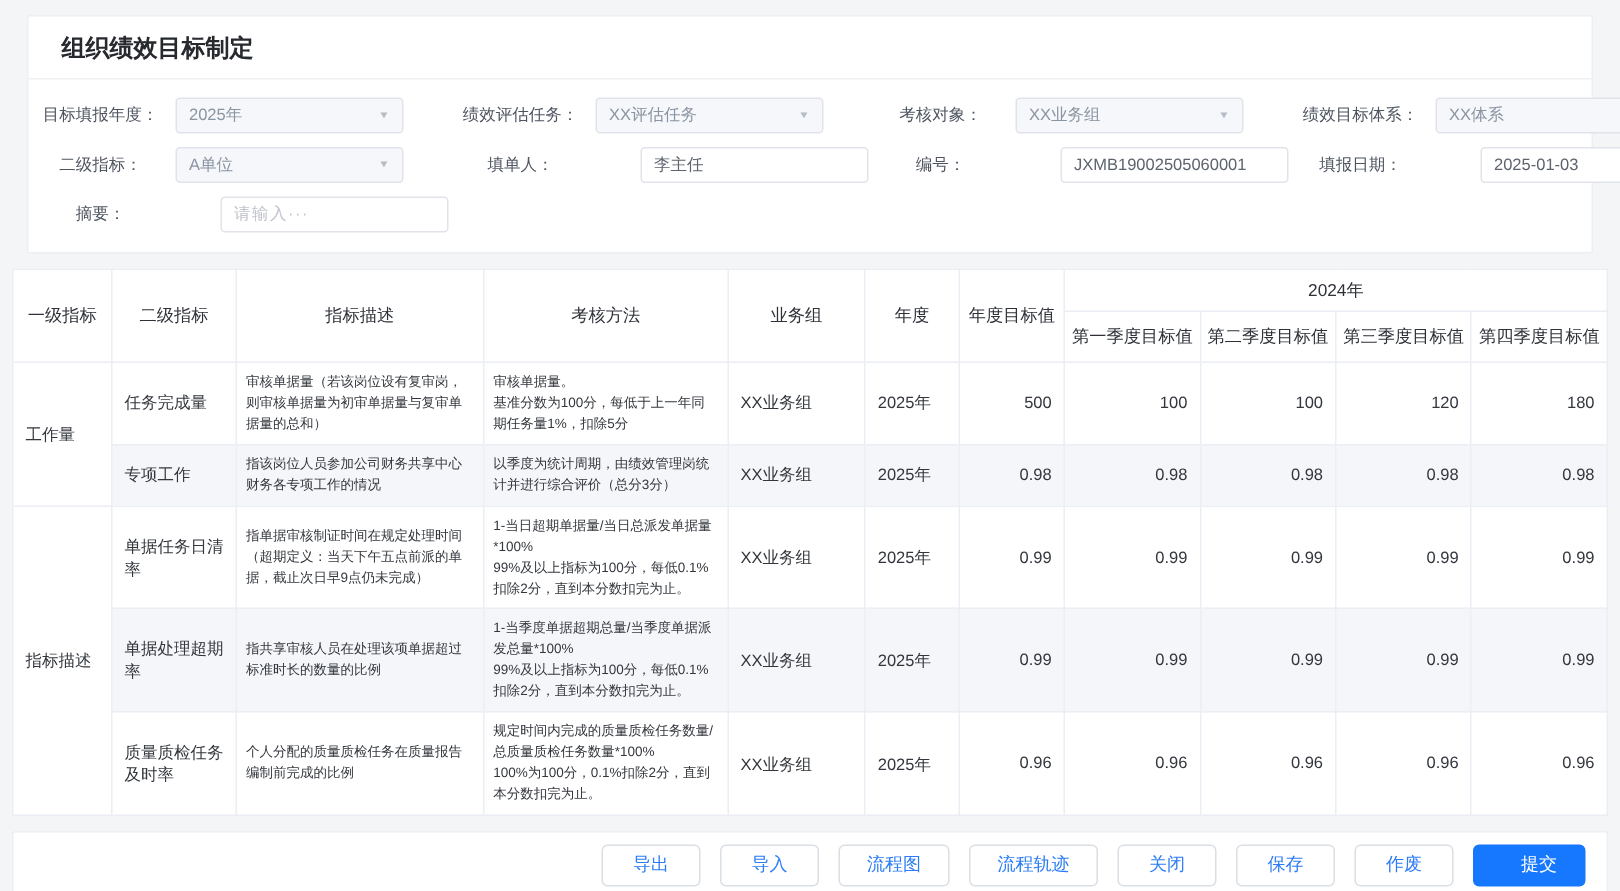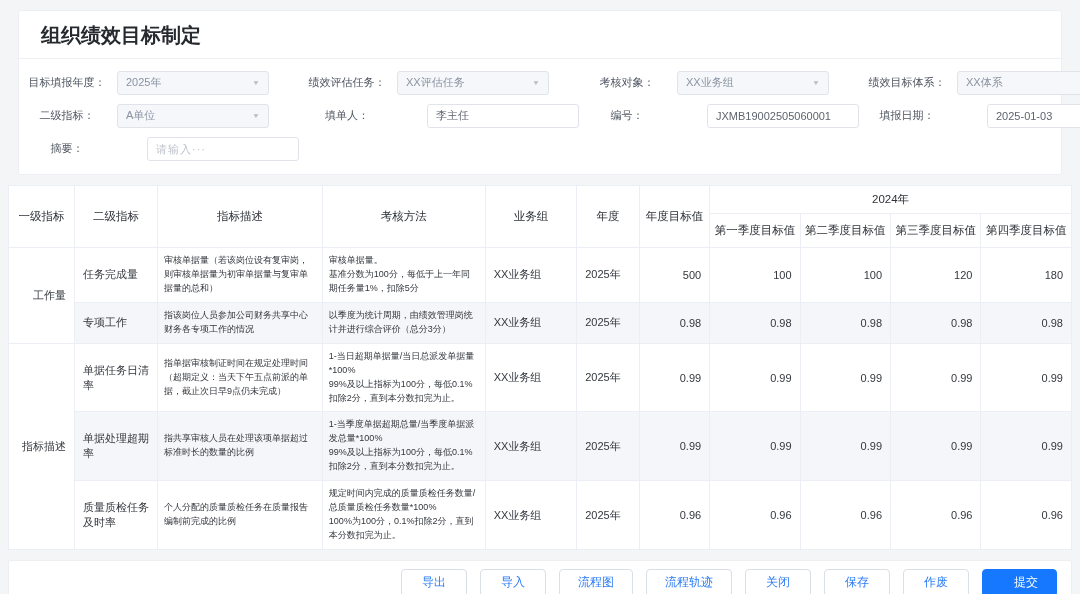--- a/index.html
+++ b/index.html
@@ -6,21 +6,21 @@
   html,body { width:1080px; height:594px; overflow:hidden; }
   body {
     font-family:"Liberation Sans","DejaVu Sans",sans-serif;
     background:#f4f5f7; color:#303133; font-size:12px;
   }
   .panel { background:#fff; border:1px solid #edeff2; border-radius:2px; }
 
   
   .header-panel { margin:10px 18px 10px 18px; }
   .title-bar { padding:11px 22px 9px; border-bottom:1px solid #eef0f3; }
-  .page-title { font-size:20px; font-weight:700; color:#26292e; }
+  .page-title { font-size:16px; font-weight:700; color:#26292e; }
   .form-grid {
     display:grid; grid-template-columns:repeat(4,1fr);
     padding:11px 18px 13px 6px; row-gap:8px; column-gap:6px;
   }
   .form-item { display:flex; align-items:center; min-height:25px; }
   .form-item .lbl {
     flex:none; width:92px; text-align:center; padding-right:8px;
     font-size:11px; color:#4e5560;
   }
   .ctrl {
@@ -39,21 +39,21 @@
   th, td { border:1px solid #ebeef5; }
   th {
     font-size:11.5px; font-weight:400; color:#2e3238; text-align:center;
     padding:9px 3px; background:#fff;
   }
   thead tr.group-row th.group-th { padding:6px 3px; }
   td { font-size:11px; color:#33373d; padding:8px 8px; vertical-align:middle; background:#fff; }
   td.small { font-size:9px; line-height:1.55; white-space:pre-line; padding:6px 6px; }
   td.num { text-align:right; }
   tr.stripe td { background:#f5f6fa; }
-  tr.stripe td.span-cell, td.span-cell { background:#fff; text-align:right; }
+  tr.stripe td.span-cell, td.span-cell { background:#fff; text-align:left; }
 
   
   .footer-bar {
     margin:10px 8px 0 8px; height:46px;
     display:flex; align-items:center; justify-content:flex-end;
     gap:13px; padding-right:14px;
   }
   .btn {
     min-width:66px; height:28px; padding:0 18px;
     background:#fff; border:1px solid #dadfe6; border-radius:4px;

